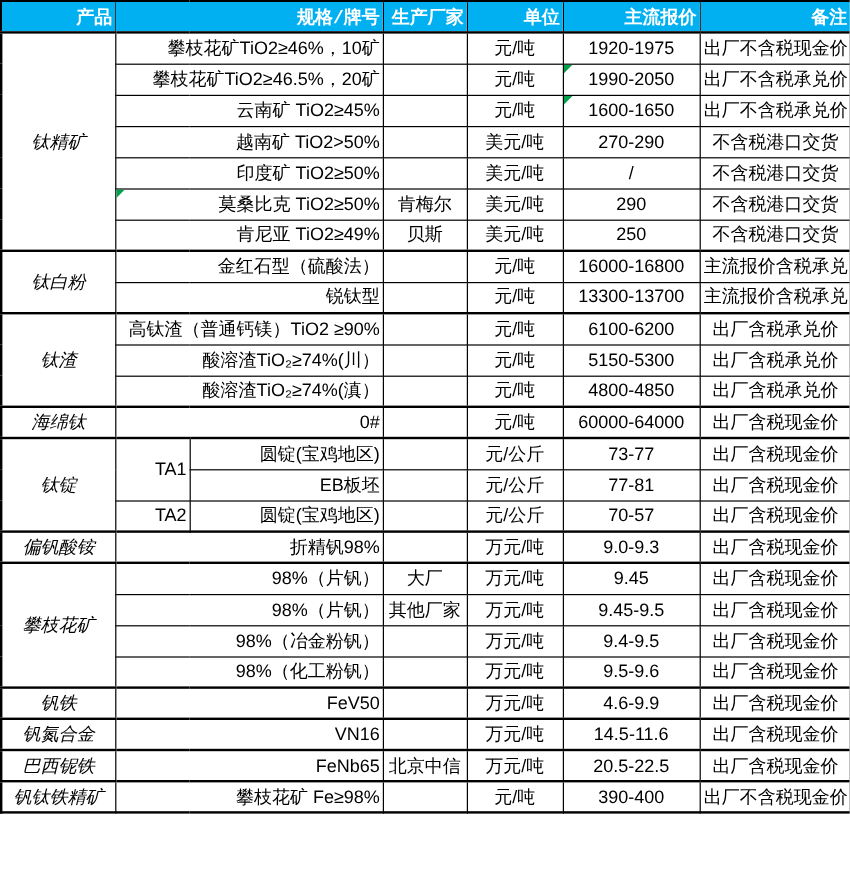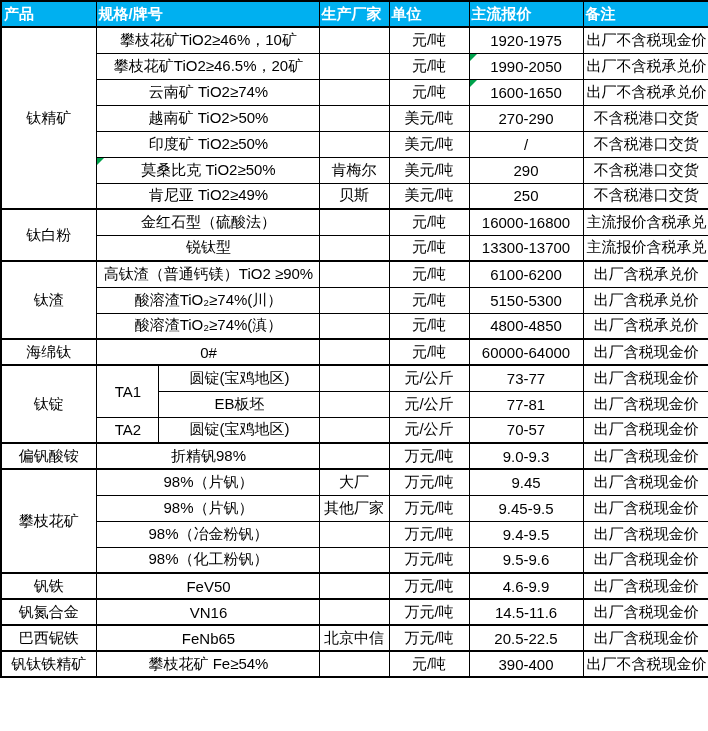--- a/index.html
+++ b/index.html
@@ -31,27 +31,28 @@
     padding: 0 2px;
     overflow: hidden;
     white-space: nowrap;
     vertical-align: middle;
     position: relative;
   }
   thead th {
     background: var(--header-bg);
     color: var(--header-text);
     font-weight: bold;
-    text-align: left;
+    text-align: right;
     height: 26px;
     border-bottom-width: 2px;
+    font-family: Liberation Mono, monospace;
   }
   tr.group-start td { border-top-width: 2px; }
-  td.c-product { text-align: center; }
-  td.c-spec { text-align: center; padding-left: 4px; }
+  td.c-product { text-align: center; font-style: italic; }
+  td.c-spec { text-align: right; padding-left: 4px; }
   td.c-center { text-align: center; }
   td.c-note { text-align: center; padding-left: 3px; }
   .flag {
     position: absolute;
     top: 0; left: 0;
     width: 0; height: 0;
     border-top: 7px solid var(--flag);
     border-right: 7px solid transparent;
   }
 </style>
@@ -89,21 +90,21 @@
           <td class="c-note"><span>出厂不含税现金价</span></td>
         </tr>
         <tr>
           <td class="c-spec" colspan="2"><span>攀枝花矿TiO2≥46.5%，20矿</span></td>
           <td class="c-center"><span></span></td>
           <td class="c-center"><span>元/吨</span></td>
           <td class="c-center"><span class="flag"></span><span>1990-2050</span></td>
           <td class="c-note"><span>出厂不含税承兑价</span></td>
         </tr>
         <tr>
-          <td class="c-spec" colspan="2"><span>云南矿 TiO2≥74%</span></td>
+          <td class="c-spec" colspan="2"><span>云南矿 TiO2≥45%</span></td>
           <td class="c-center"><span></span></td>
           <td class="c-center"><span>元/吨</span></td>
           <td class="c-center"><span class="flag"></span><span>1600-1650</span></td>
           <td class="c-note"><span>出厂不含税承兑价</span></td>
         </tr>
         <tr>
           <td class="c-spec" colspan="2"><span>越南矿 TiO2&gt;50%</span></td>
           <td class="c-center"><span></span></td>
           <td class="c-center"><span>美元/吨</span></td>
           <td class="c-center"><span>270-290</span></td>
@@ -255,21 +256,21 @@
         <tr class="group-start">
           <td class="c-product" rowspan="1"><span>巴西铌铁</span></td>
           <td class="c-spec" colspan="2"><span>FeNb65</span></td>
           <td class="c-center"><span>北京中信</span></td>
           <td class="c-center"><span>万元/吨</span></td>
           <td class="c-center"><span>20.5-22.5</span></td>
           <td class="c-note"><span>出厂含税现金价</span></td>
         </tr>
         <tr class="group-start">
           <td class="c-product" rowspan="1"><span>钒钛铁精矿</span></td>
-          <td class="c-spec" colspan="2"><span>攀枝花矿 Fe≥54%</span></td>
+          <td class="c-spec" colspan="2"><span>攀枝花矿 Fe≥98%</span></td>
           <td class="c-center"><span></span></td>
           <td class="c-center"><span>元/吨</span></td>
           <td class="c-center"><span>390-400</span></td>
           <td class="c-note"><span>出厂不含税现金价</span></td>
         </tr>
       </tbody>
   </table>
 </div>
 
 </body></html>

